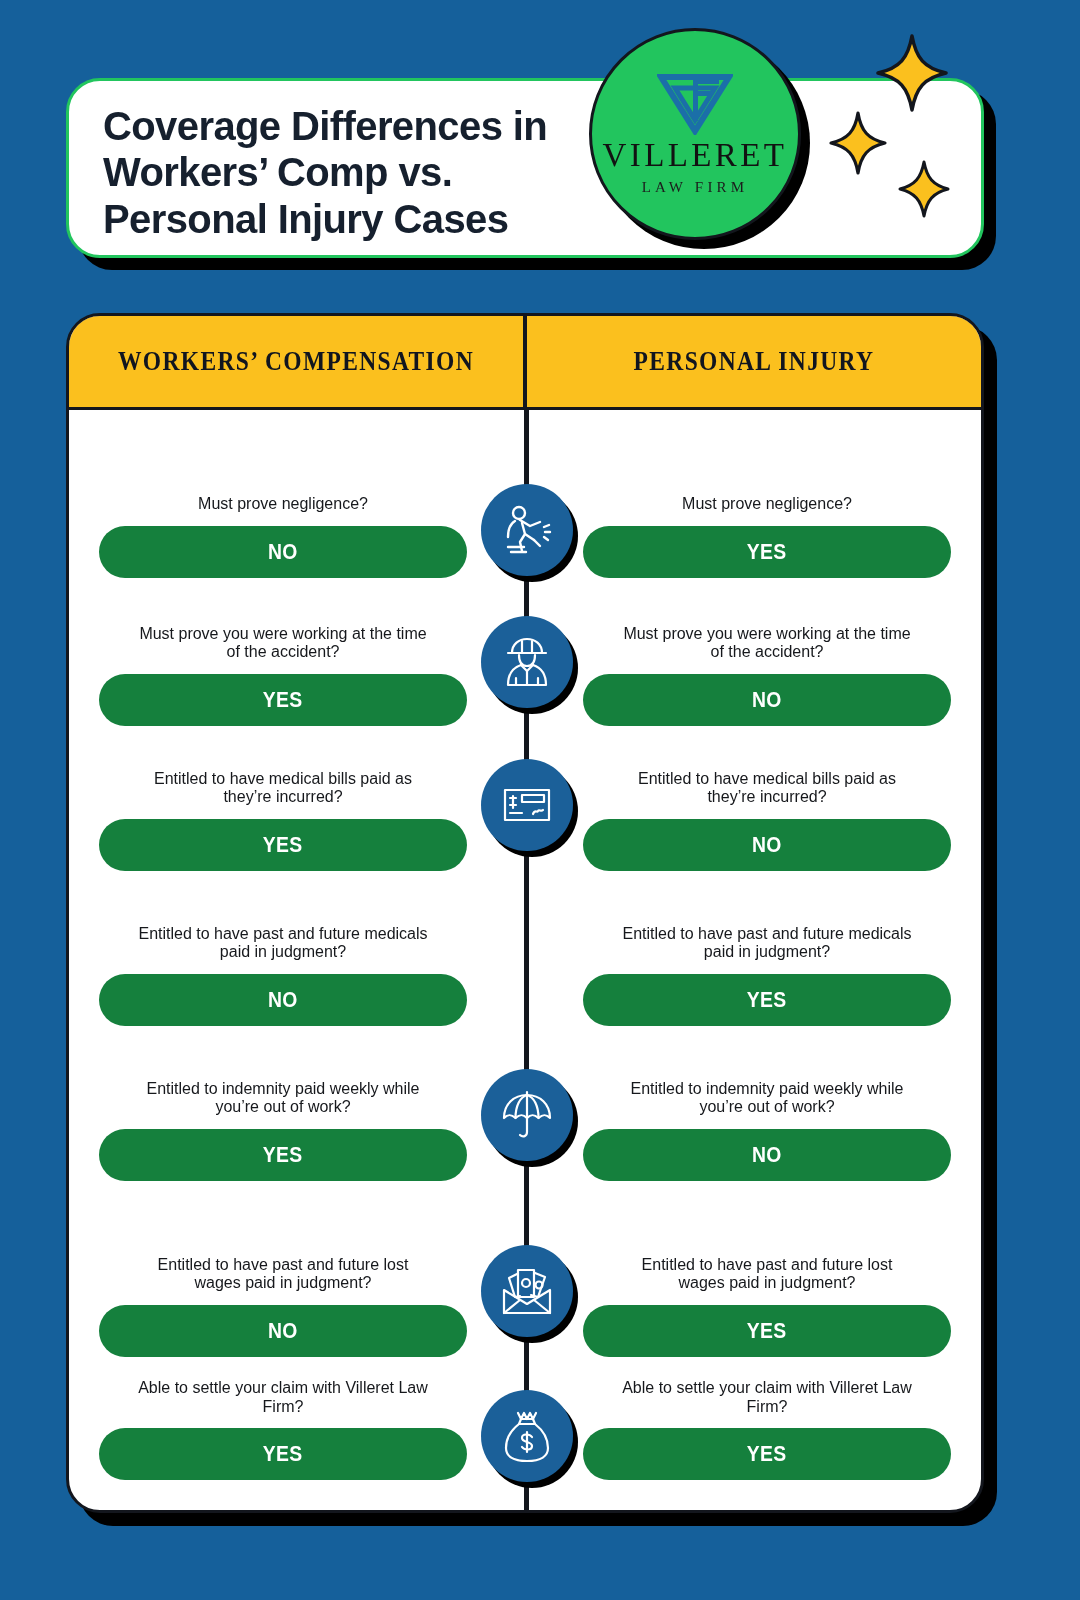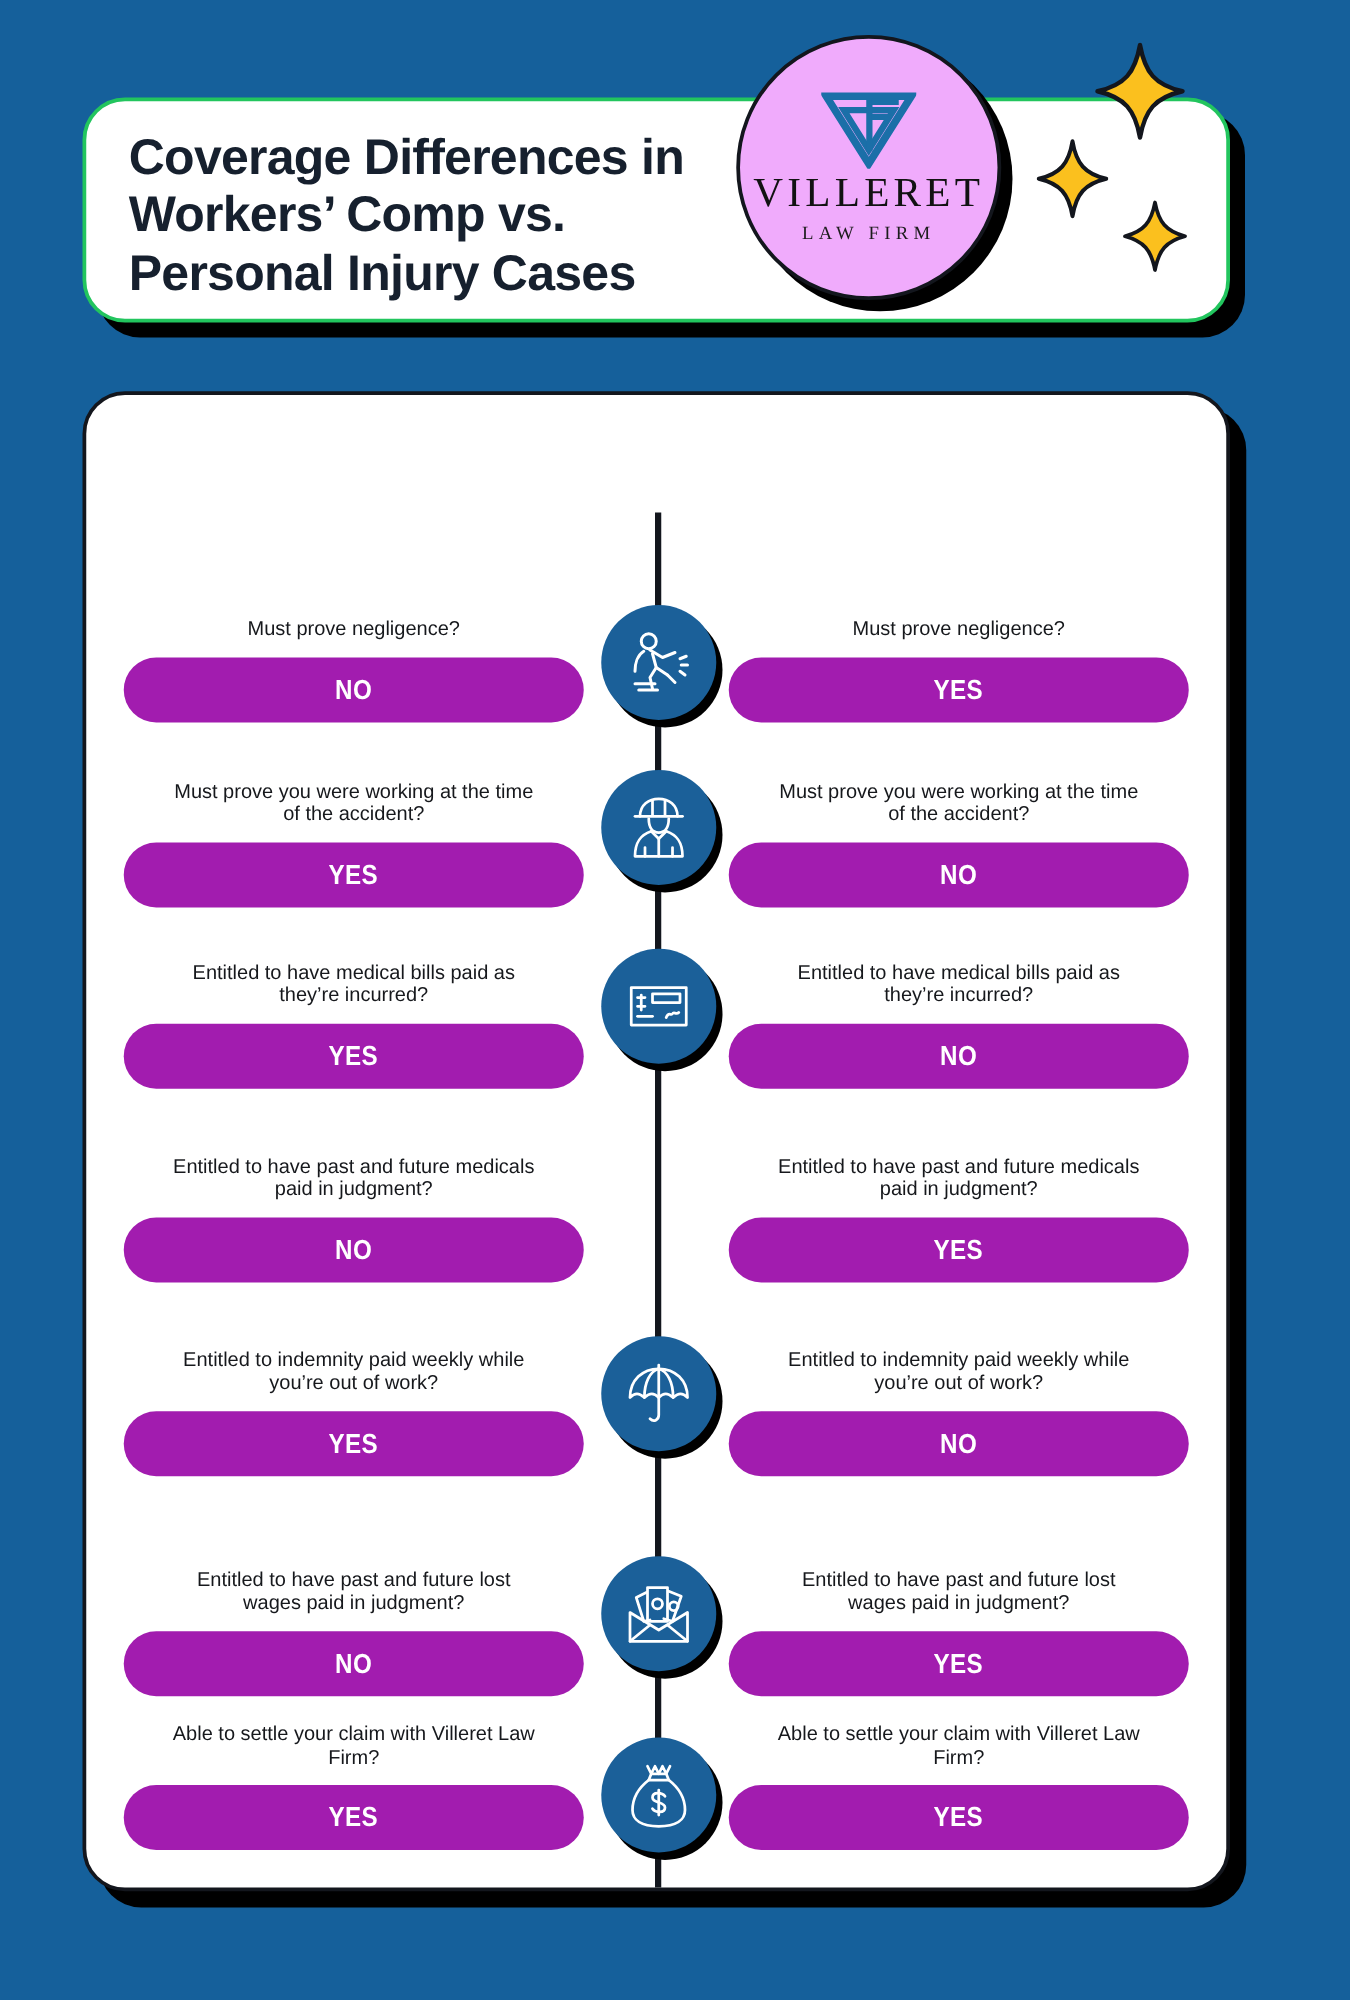--- a/index.html
+++ b/index.html
@@ -71,21 +71,21 @@
     height: 100%;
     background: #000;
     border-radius: 50%;
   }
   .logo-badge {
     position: absolute;
     left: 0;
     top: 0;
     width: 100%;
     height: 100%;
-    background: #f0abfc;
+    background: #22c55e;
     border: 3px solid #13161d;
     border-radius: 50%;
     box-sizing: border-box;
     display: flex;
     flex-direction: column;
     align-items: center;
     justify-content: center;
   }
   .logo-mark { width: 76px; height: 62px; margin-bottom: 4px; }
   .logo-word {
@@ -191,21 +191,21 @@
     font-size: 16px;
     line-height: 1.16;
     color: #16181c;
     text-align: center;
     width: 290px;
   }
   .pill {
     margin-top: 12px;
     width: 100%;
     height: 52px;
-    background: #a21caf;
+    background: #15803d;
     border-radius: 26px;
     display: flex;
     align-items: center;
     justify-content: center;
     color: #fff;
     font-size: 22px;
     font-weight: bold;
     letter-spacing: 0.4px;
     transform-origin: center;
   }
@@ -268,20 +268,25 @@
   <path d="M29 2 C32 20 39 28 56 32 C39 36 32 44 29 62 C26 44 19 36 2 32 C19 28 26 20 29 2 Z" fill="#fbc01e" stroke="#13161d" stroke-width="3.2" stroke-linejoin="round"></path>
 </svg>
 <svg class="sparkle" style="left:898px; top:160px; width:52px; height:58px;" viewBox="0 0 52 58">
   <path d="M26 2 C29 18 35 25 50 29 C35 33 29 40 26 56 C23 40 17 33 2 29 C17 25 23 18 26 2 Z" fill="#fbc01e" stroke="#13161d" stroke-width="3" stroke-linejoin="round"></path>
 </svg>
 
 <div class="main-wrap">
   <div class="main-shadow"></div>
   <div class="main-card">
 
+    <div class="header-row">
+      <div class="header-cell">WORKERS’ COMPENSATION</div>
+      <div class="header-sep"></div>
+      <div class="header-cell">PERSONAL INJURY</div>
+    </div>
 
     <div class="spine"></div>
 
     <div class="rows">
 
       <div class="row" style="height:168px;">
         <div class="cell left">
           <div class="q-text">Must prove negligence?</div>
           <div class="pill">
               <span>NO</span>

